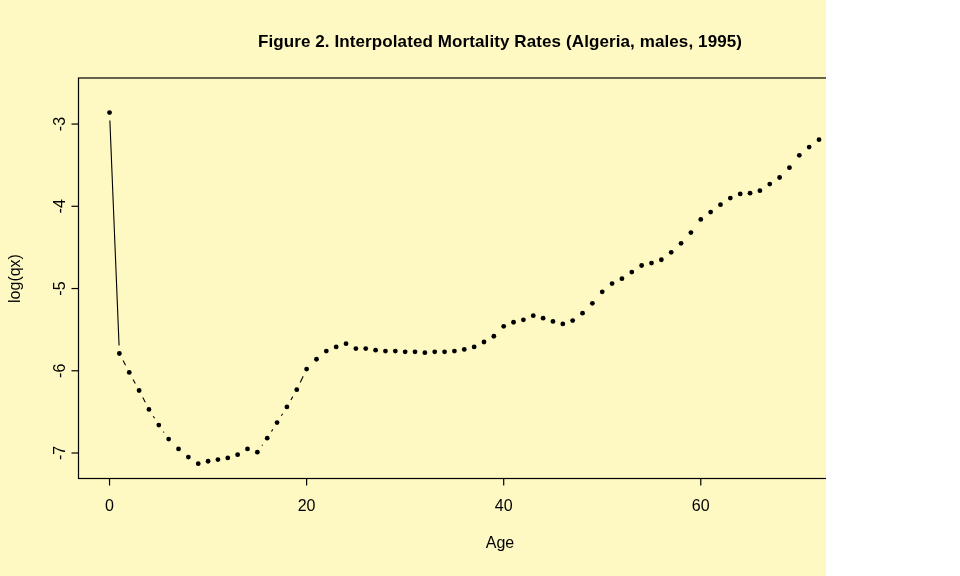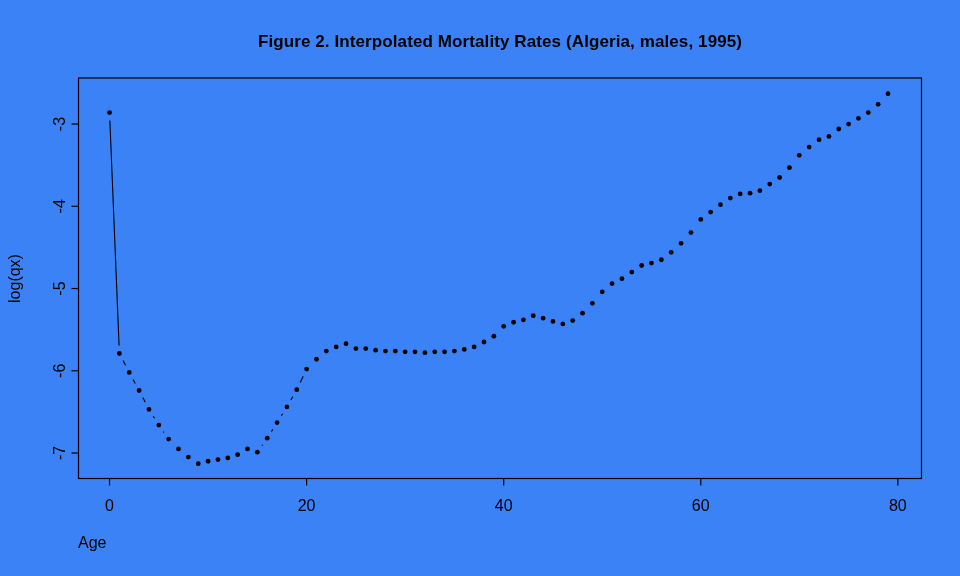--- a/index.html
+++ b/index.html
@@ -3,42 +3,42 @@
 <meta charset="utf-8">
 <style>
   html, body {
     margin: 0;
     padding: 0;
     background: #ffffff;
     font-family: "Liberation Sans", sans-serif;
   }
   .figure {
     position: relative;
-    width: 960px;
+    width: 826px;
     height: 576px;
-    background: #3b82f6;
+    background: #fef9c3;
     overflow: hidden;
   }
   .chart-title {
     position: absolute;
     left: 78px;
     top: 32px;
     width: 844px;
     text-align: center;
     font-size: 17px;
     font-weight: bold;
     color: #000000;
     letter-spacing: 0.1px;
   }
   .x-axis-label {
     position: absolute;
     left: 78px;
     top: 534px;
     width: 844px;
-    text-align: left;
+    text-align: center;
     font-size: 16px;
     color: #000000;
   }
   .y-axis-label {
     position: absolute;
     left: -26px;
     top: 270px;
     width: 80px;
     height: 17px;
     text-align: center;

